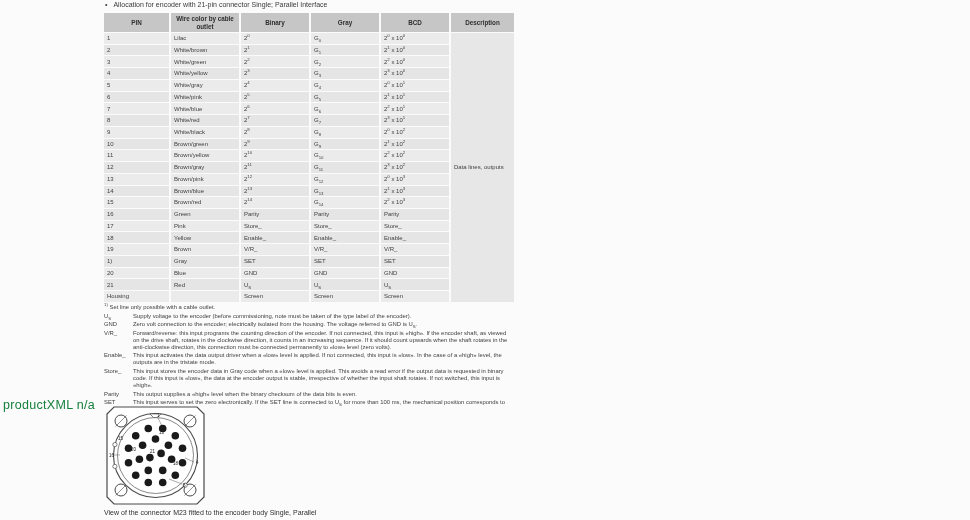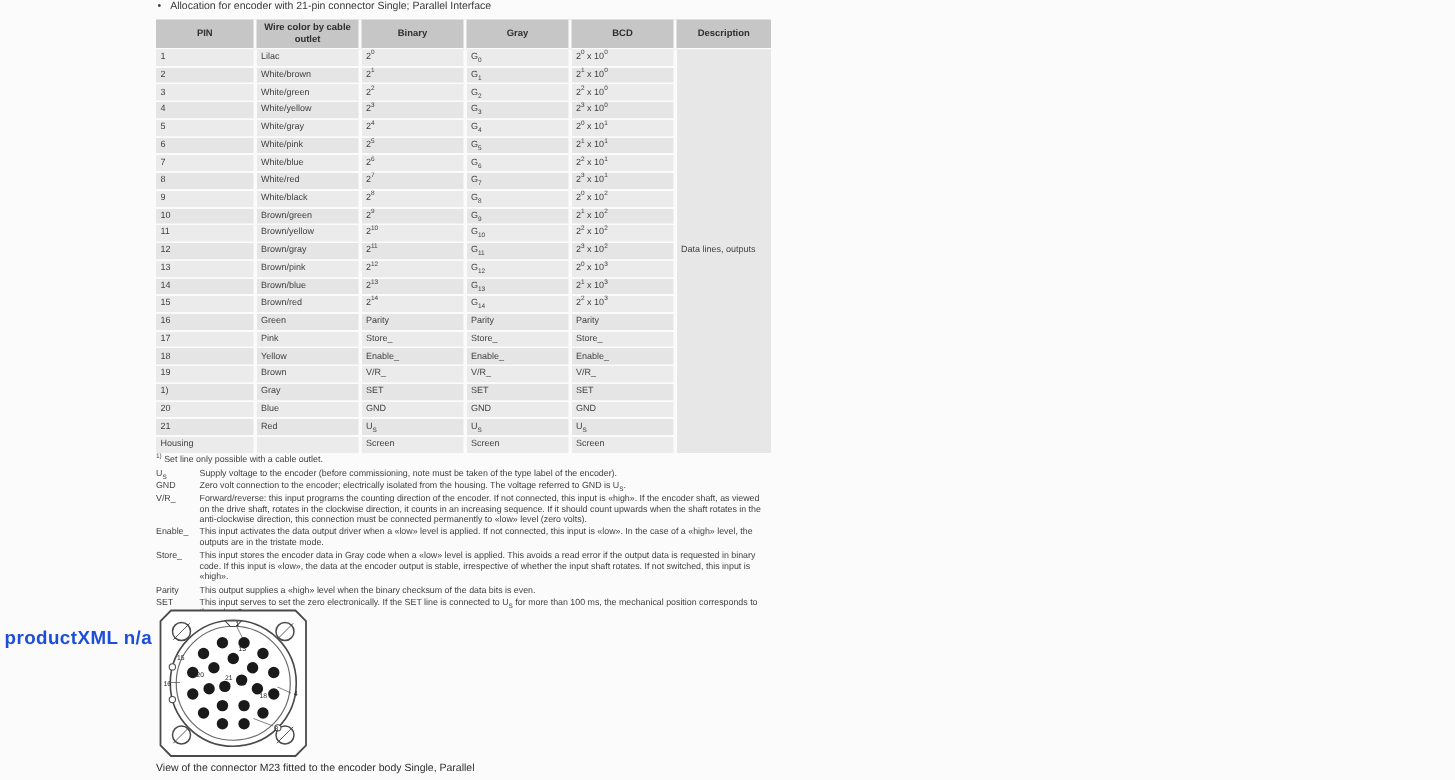--- a/index.html
+++ b/index.html
@@ -49,22 +49,22 @@
     position:absolute;left:104px;top:304px;width:408px;
     font-size:5.9px;color:#3f3f3f;
   }
   .fn-row{display:flex;margin-bottom:1.6px;line-height:7px;}
   .fn-full{display:block;}
   .fn-term{flex:0 0 29px;width:29px;}
   .fn-text{flex:1;}
 
   
   .watermark{
-    position:absolute;left:3px;top:418px;
-    font-size:12.5px;color:#1d4ed8;letter-spacing:0.3px;font-weight:bold;
+    position:absolute;left:3px;top:398px;
+    font-size:12.5px;color:#15803d;letter-spacing:0.3px;
   }
   .connector-wrap{position:absolute;left:106px;top:406px;width:99px;height:99px;}
   .caption{position:absolute;left:104px;top:509px;font-size:7px;color:#2f2f2f;}
   .pin-label{font-size:4.5px;fill:#222;font-family:"Liberation Sans",sans-serif;}
 </style>
 </head>
 <body>
 
 <div class="title-row">
   <span class="bullet">•</span>

